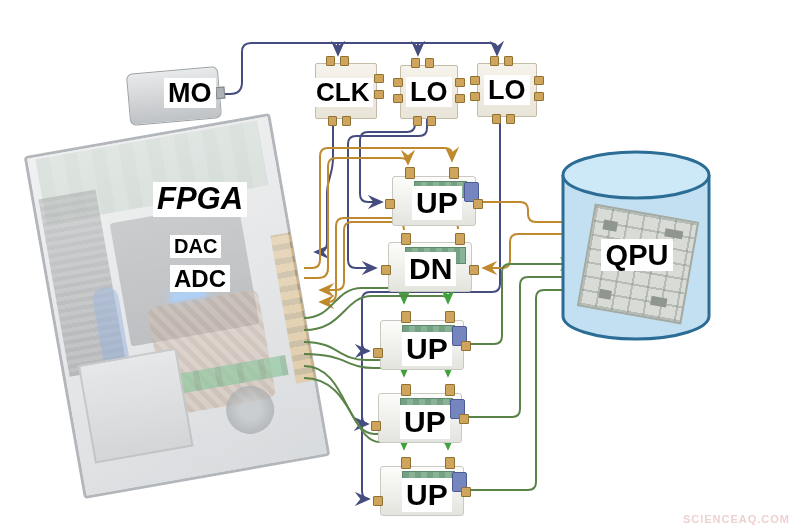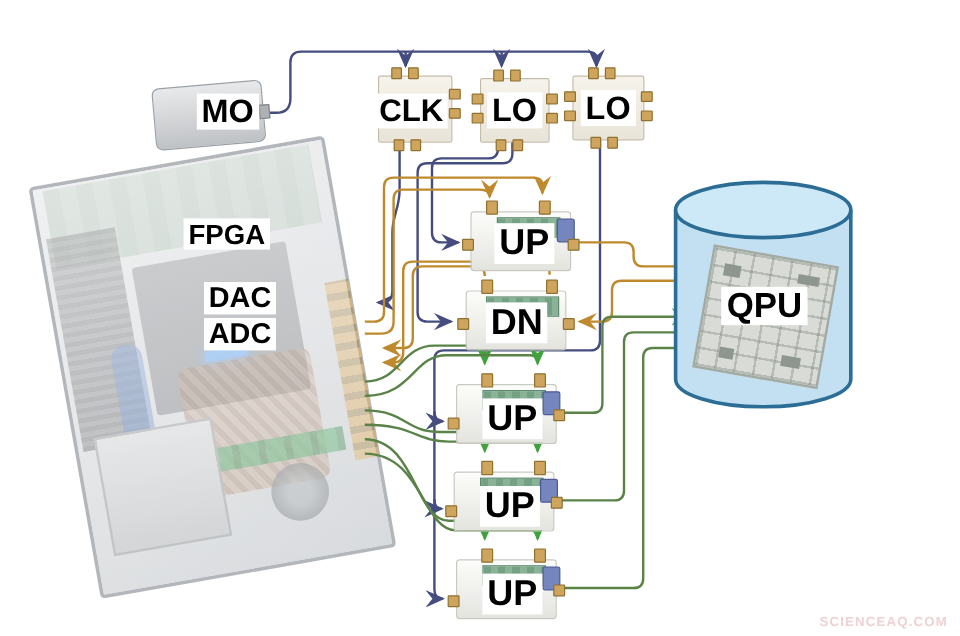--- a/index.html
+++ b/index.html
@@ -148,22 +148,22 @@
   <div class="nub t" style="left:26px;"></div>
   <div class="nub b" style="left:14px;"></div>
   <div class="nub b" style="left:28px;"></div>
   <div class="nub l" style="top:12px;"></div>
   <div class="nub l" style="top:28px;"></div>
   <div class="nub r" style="top:12px;"></div>
   <div class="nub r" style="top:28px;"></div>
 </div>
 <div class="tag" style="left:484px;top:75px;font-size:27px;">LO</div>
 
-<div class="tag" style="left:153px;top:182px;font-size:23px;">FPGA</div>
-<div class="tag" style="left:170px;top:235px;font-size:24px;">DAC</div>
+<div class="tag" style="left:153px;top:182px;font-size:31px;font-style:italic;">FPGA</div>
+<div class="tag" style="left:170px;top:235px;font-size:20px;">DAC</div>
 <div class="tag" style="left:170px;top:265px;font-size:24px;">ADC</div>
 
 <div class="conv" style="left:392px;top:176px;width:82px;height:48px;">
   <div class="pcbstrip"></div>
   <div class="blueblk"></div>
   <div class="nub" style="left:12px;top:-10px;width:8px;height:10px;"></div>
   <div class="nub" style="left:56px;top:-10px;width:8px;height:10px;"></div>
   <div class="nub" style="left:-8px;top:22px;width:8px;height:8px;"></div>
   <div class="nub" style="right:-8px;top:22px;width:8px;height:8px;"></div>
 </div>

